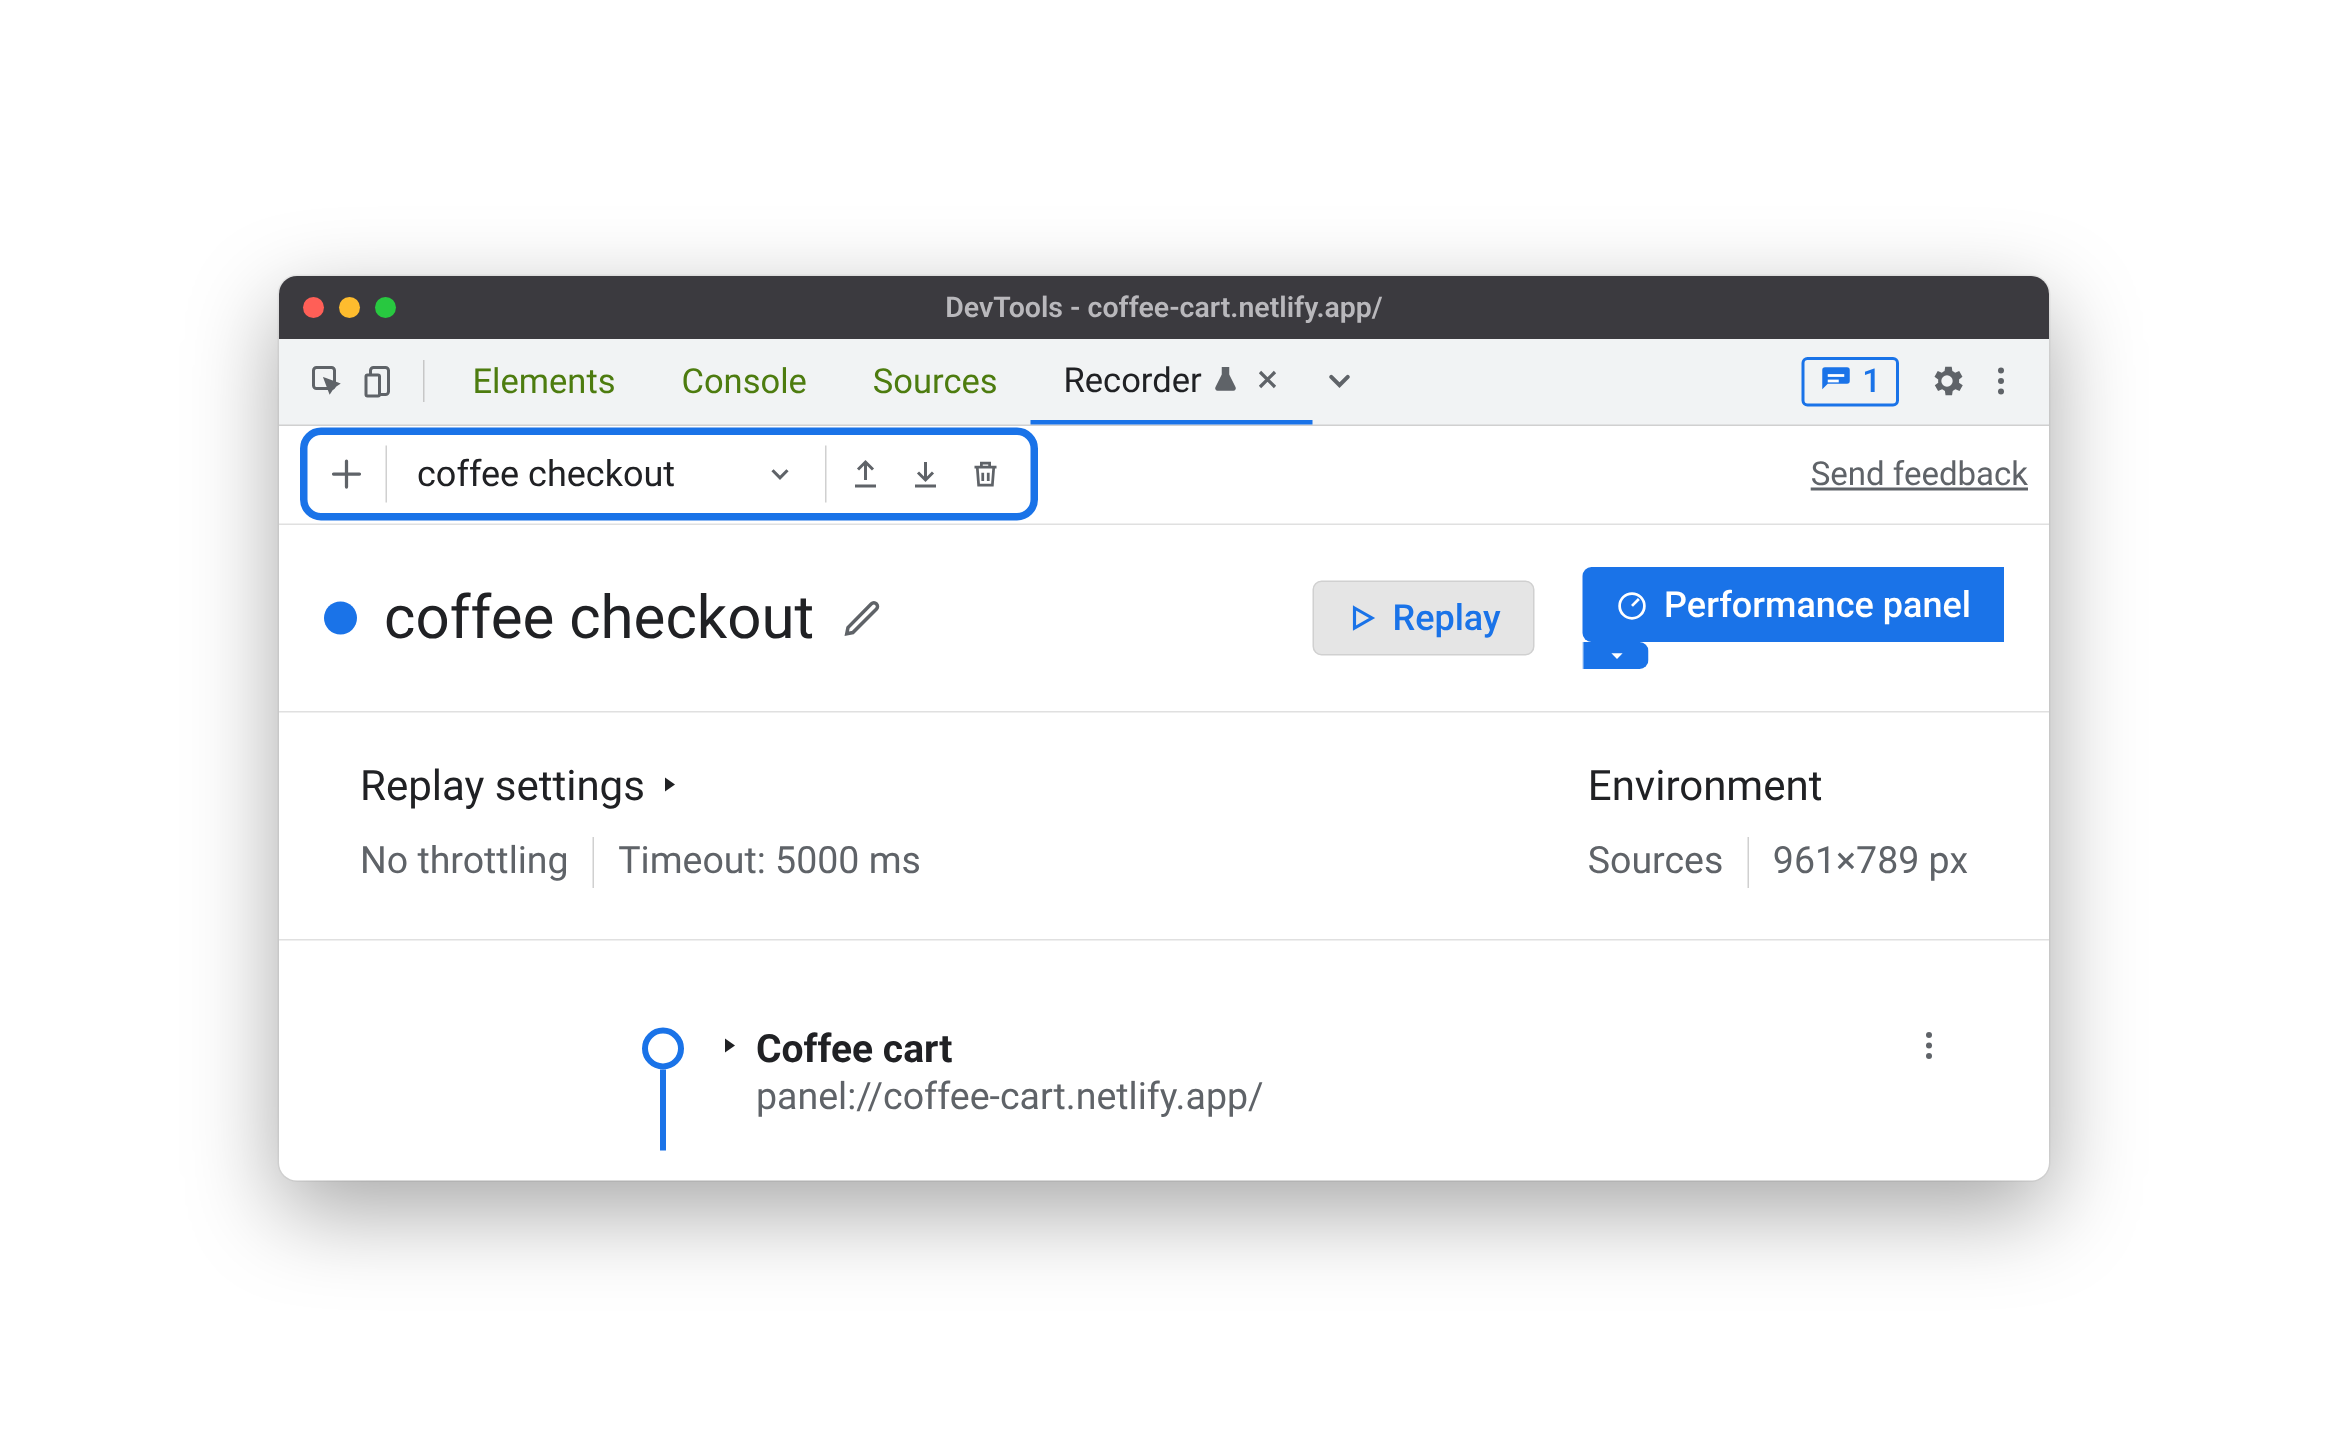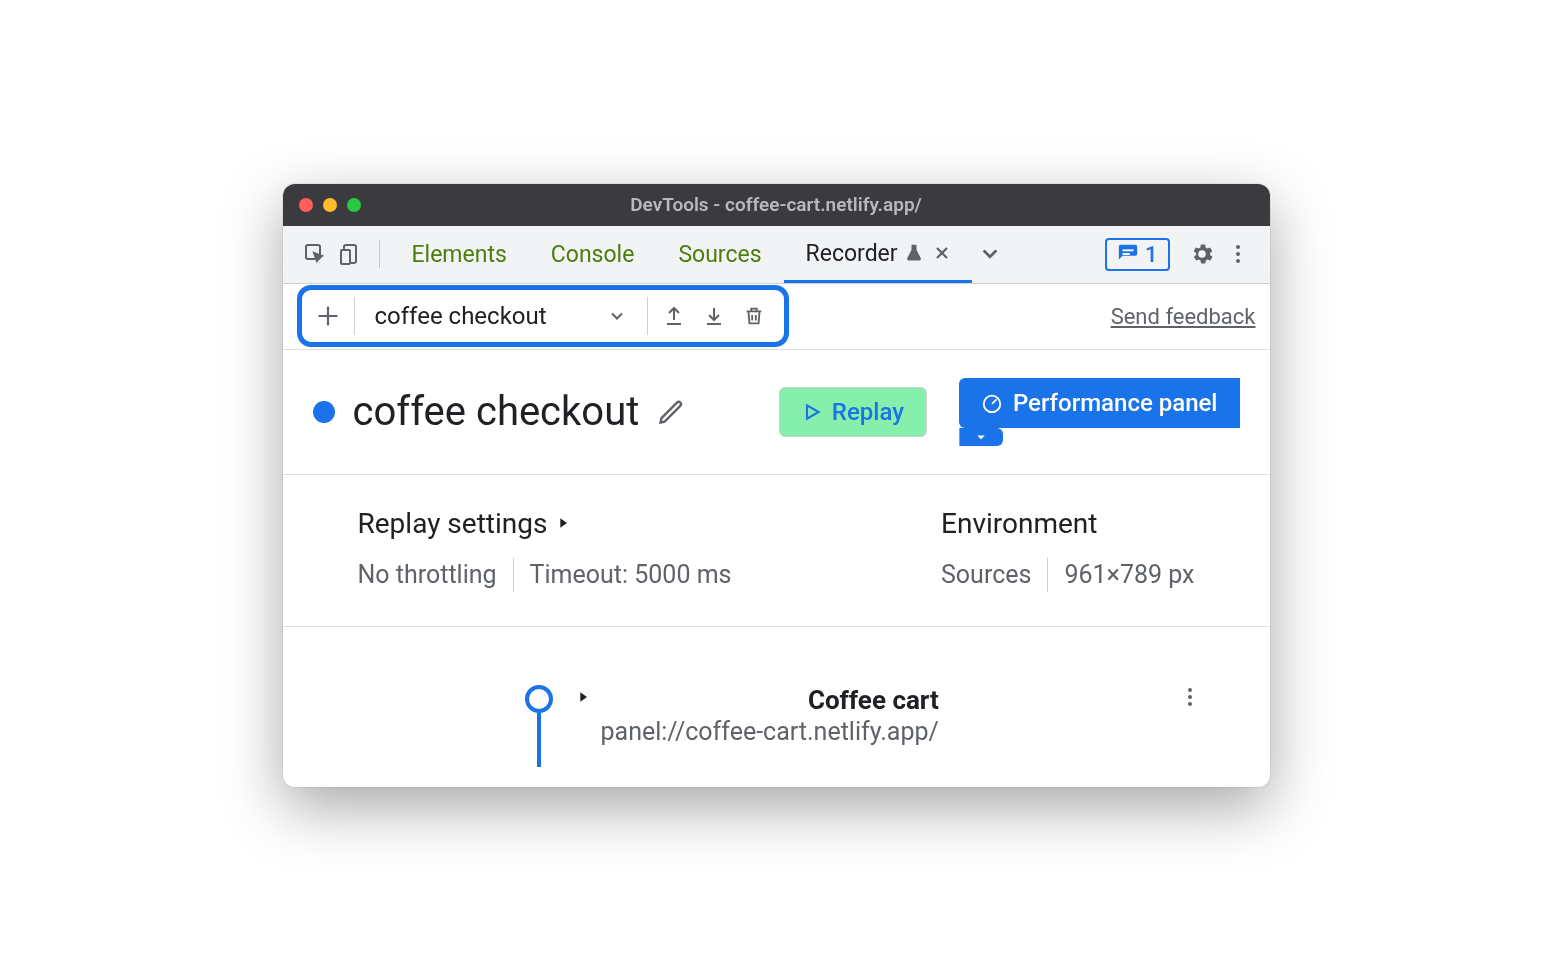--- a/index.html
+++ b/index.html
@@ -6,21 +6,21 @@
     body {
       font-family: -apple-system, BlinkMacSystemFont, "Segoe UI", Roboto, Helvetica, Arial, sans-serif;
       background: #fff;
       width: 1552px;
       height: 970px;
       display: flex;
       align-items: center;
       justify-content: center;
     }
     .window {
-      width: 987px;
+      width: 1180px;
       border-radius: 12px;
       overflow: hidden;
       box-shadow: 0 20px 60px rgba(0,0,0,0.35), 0 0 0 1px rgba(0,0,0,0.05);
       background: #fff;
     }
     .titlebar {
       background: #3b3a3f;
       height: 42px;
       display: flex;
       align-items: center;
@@ -164,21 +164,21 @@
       align-items: center;
       font-size: 24px;
       font-weight: 500;
       padding: 0 22px;
       gap: 10px;
       cursor: pointer;
     }
     .btn.outline {
       border: 1.5px solid #d0d0d0;
       color: #1a73e8;
-      background: #86efac;
+      background: #e5e5e5;
     }
     .btn.primary {
       background: #1a73e8;
       color: #fff;
       border: none;
     }
     .btn-group { display: flex; }
     .btn-group .btn.primary { border-radius: 6px 0 0 6px; }
     .btn-dropdown {
       background: #1a73e8;
@@ -187,21 +187,21 @@
       display: flex;
       align-items: center;
       justify-content: center;
       border-radius: 0 6px 6px 0;
       border-left: 1px solid rgba(255,255,255,0.35);
       cursor: pointer;
     }
 
     .settings-row {
       display: flex;
-      padding: 32px 75px 34px;
+      padding: 32px 54px 34px;
       border-bottom: 1px solid #e0e0e0;
       justify-content: space-between;
     }
     .settings-col { display: flex; flex-direction: column; gap: 18px; }
     .settings-heading {
       font-size: 28px;
       color: #202124;
       display: flex;
       align-items: center;
       gap: 8px;
@@ -245,21 +245,21 @@
       min-height: 54px;
       background: #1a73e8;
     }
     .step-content {
       padding-top: 0;
       display: flex;
       align-items: flex-start;
       gap: 10px;
     }
     .step-expand { color: #202124; margin-top: 4px; }
-    .step-text { display: flex; flex-direction: column; gap: 2px; align-items: flex-end; }
+    .step-text { display: flex; flex-direction: column; gap: 2px; }
     .step-title { font-size: 26px; font-weight: 700; color: #202124; }
     .step-url { font-size: 25px; color: #5f6368; }
     .step-menu {
       position: absolute;
       right: 14px;
       top: 0;
       color: #5f6368;
       cursor: pointer;
     }
     svg { display: block; }

